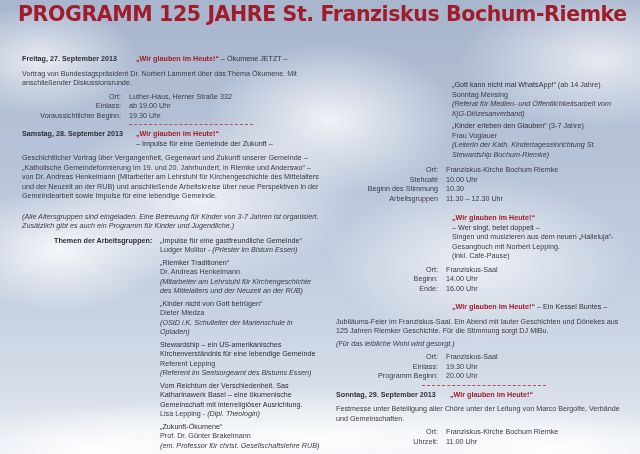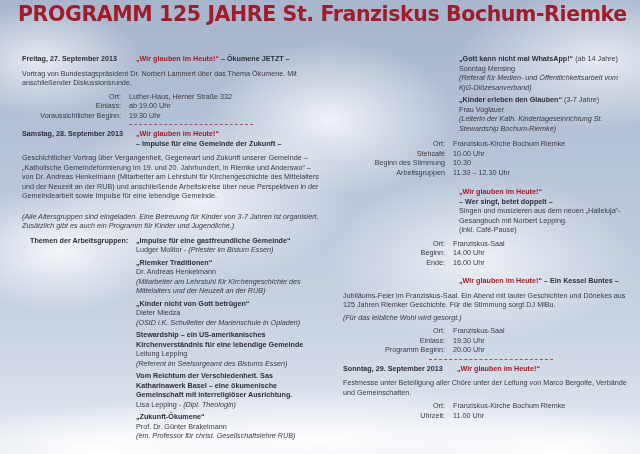--- a/index.html
+++ b/index.html
@@ -28,36 +28,36 @@
   }
   .page { position: absolute; inset: 0; }
   .title {
     position: absolute; left: 18px; top: 1px; width: 610px;
     font-family: "DejaVu Sans", sans-serif;
     font-weight: bold; font-size: 20.5px; letter-spacing: -0.4px;
     color: #a01c2a; white-space: nowrap;
   }
   .col { position: absolute; top: 54px; }
   .col-left { left: 22px; width: 300px; }
-  .col-right { left: 343px; width: 285px; }
-  .b { font-weight: bold; color: #2e2e38; }
+  .col-right { left: 336px; width: 285px; margin-top: 26px; }
+  .b { font-weight: normal; color: #2e2e38; }
   .red { color: #a01c2a; font-weight: bold; }
   .it { font-style: italic; }
   .head { display: flex; }
   .head .date { width: 114px; flex: none; font-weight: bold; color: #2e2e38; }
   .para { margin-top: 5px; }
   .info { margin-top: 4px; }
   .info-row { display: flex; align-items: flex-end; }
   .info-row .k { width: 107px; text-align: right; padding-right: 8px; flex: none; }
   .info-row.r .k { width: 110px; }
   .divider {
     margin: 4px 0 4px 107px; width: 124px; height: 0;
     border-top: 1px dashed #b05060;
   }
-  .groups { display: flex; margin-top: 5px; }
+  .groups { display: flex; margin-top: 5px; margin-left: 24px; }
   .groups .label { width: 114px; flex: none; padding-left: 8px; font-weight: bold; color: #2e2e38; }
   .groups .list { flex: 1; }
   .grp { margin-bottom: 3px; }
   .r-indent { padding-left: 116px; }
 </style>
 </head>
 <body>
 
 <div class="sky"></div>
 
@@ -114,21 +114,21 @@
             <div>Dr. Andreas Henkelmann</div>
             <div class="it">(Mitarbeiter am Lehrstuhl für Kirchengeschichte des Mittelalters und der Neuzeit an der RUB)</div>
           </div>
           <div class="grp">
             <div class="b">„Kinder nicht von Gott betrügen“</div>
             <div>Dieter Miedza</div>
             <div class="it">(OStD i.K. Schulleiter der Marienschule in Opladen)</div>
           </div>
           <div class="grp">
             <div class="b">Stewardship – ein US-amerikanisches Kirchenverständnis für eine lebendige Gemeinde</div>
-            <div>Leitung Lepping</div>
+            <div>Referent Lepping</div>
             <div class="it">(Referent im Seelsorgeamt des Bistums Essen)</div>
           </div>
           <div class="grp">
             <div class="b">Vom Reichtum der Verschiedenheit. Sas Katharinawerk Basel – eine ökumenische Gemeinschaft mit interreligiöser Ausrichtung.</div>
             <div><span>Lisa Lepping - </span><span class="it">(Dipl. Theologin)</span></div>
           </div>
           <div class="grp">
             <div class="b">„Zukunft-Ökumene“</div>
             <div>Prof. Dr. Günter Brakelmann</div>
             <div class="it">(em. Professor für christ. Gesellschaftslehre RUB)</div>

